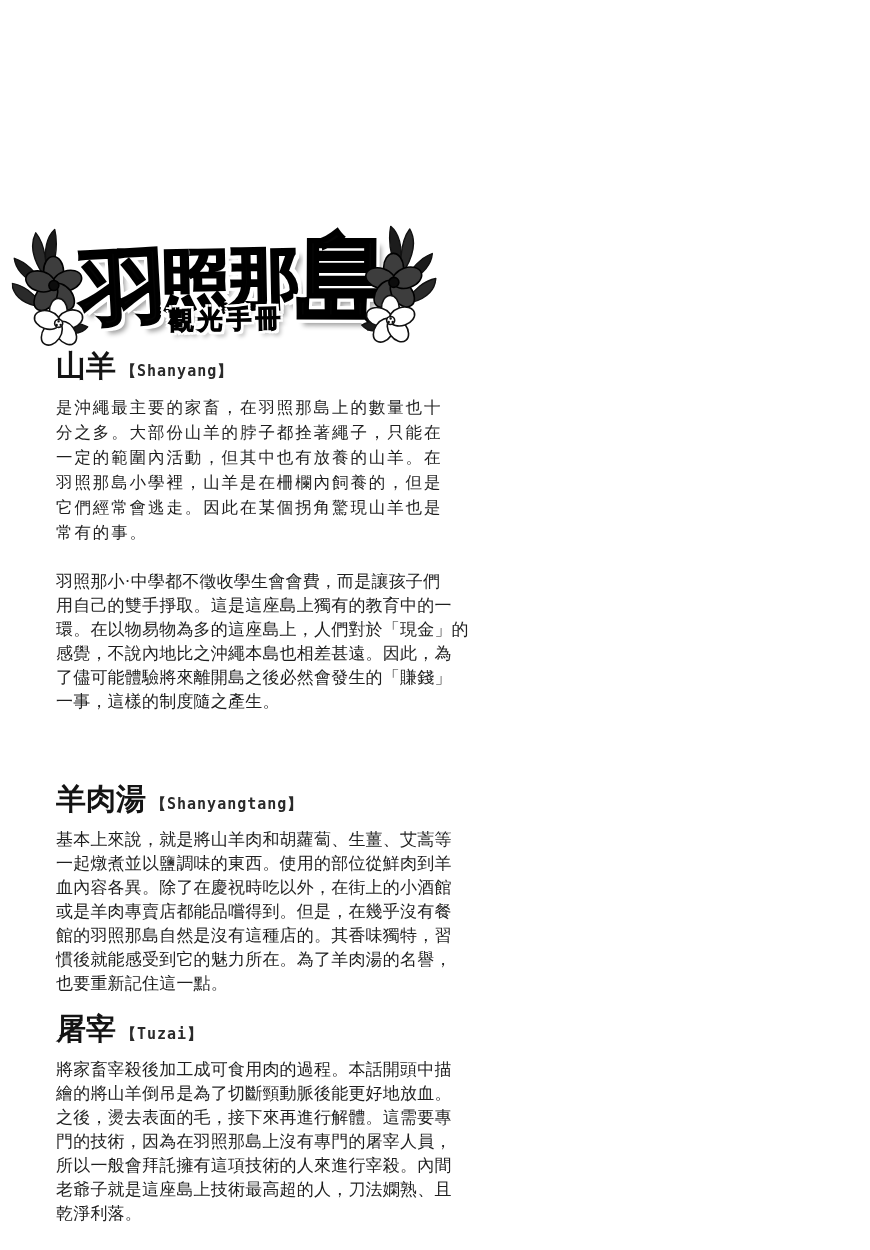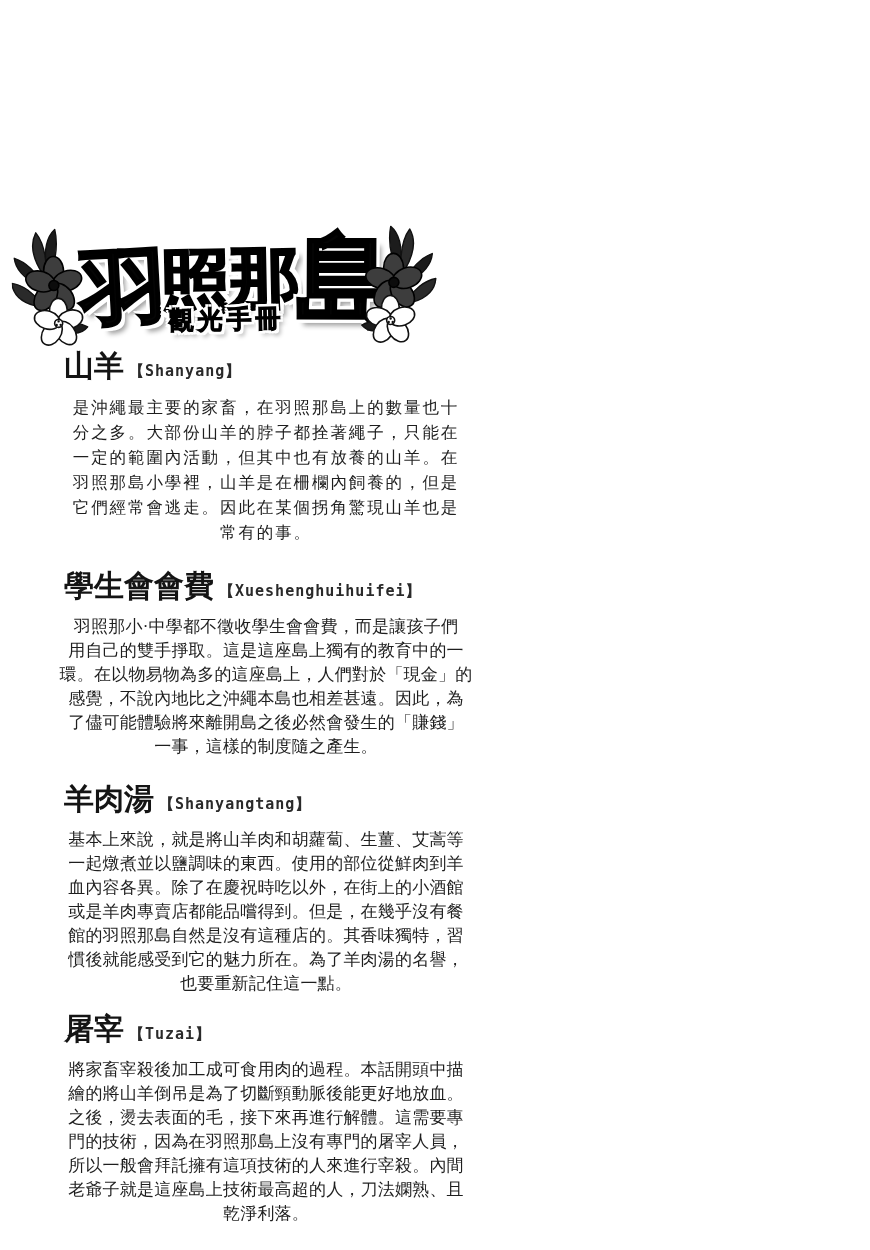--- a/index.html
+++ b/index.html
@@ -66,21 +66,21 @@
   .flowers-left  { left: 12px;  top: 224px; }
   .flowers-right { left: 354px; top: 228px; transform: scaleX(-1); }
 
   
   .entry {
     position: absolute;
     left: 56px;
     width: 420px;
   }
   .entry h2 {
-    margin: 0 0 8px 8px;
+    margin: 0 0 8px 0;
     font-size: 30px;
     line-height: 32px;
     font-weight: 600;
     color: #141414;
     white-space: nowrap;
   }
   .entry h2 .reading {
     font-family: "DejaVu Sans Mono", "Liberation Mono", monospace;
     font-size: 15px;
     font-weight: 600;
@@ -88,21 +88,20 @@
     color: #2a2a2a;
     margin-left: 5px;
   }
   .entry p {
     margin: 0;
     white-space: pre;
     font-size: 17px;
     line-height: 24px;
     letter-spacing: 0.2px;
     color: #1e1e1e;
-    text-align: center;
   }
   .entry p.spaced {
     font-size: 16.5px;
     line-height: 25px;
     letter-spacing: 1.9px;
     font-weight: 500;
   }
   .entry-1 { top: 350px; }
   .entry-2 { top: 570px; }
   .entry-3 { top: 783px; }
@@ -187,23 +186,20 @@
     </h2>
     <p class="spaced">是沖繩最主要的家畜，在羽照那島上的數量也十
 分之多。大部份山羊的脖子都拴著繩子，只能在
 一定的範圍內活動，但其中也有放養的山羊。在
 羽照那島小學裡，山羊是在柵欄內飼養的，但是
 它們經常會逃走。因此在某個拐角驚現山羊也是
 常有的事。</p>
   </section>
 
   <section class="entry entry-2">
-    <h2>
-      <span class="zh">學生會會費</span><span class="reading">【Xueshenghuihuifei】</span>
-    </h2>
     <p>羽照那小·中學都不徵收學生會會費，而是讓孩子們
 用自己的雙手掙取。這是這座島上獨有的教育中的一
 環。在以物易物為多的這座島上，人們對於「現金」的
 感覺，不說內地比之沖繩本島也相差甚遠。因此，為
 了儘可能體驗將來離開島之後必然會發生的「賺錢」
 一事，這樣的制度隨之產生。</p>
   </section>
 
   <section class="entry entry-4">
     <h2>

